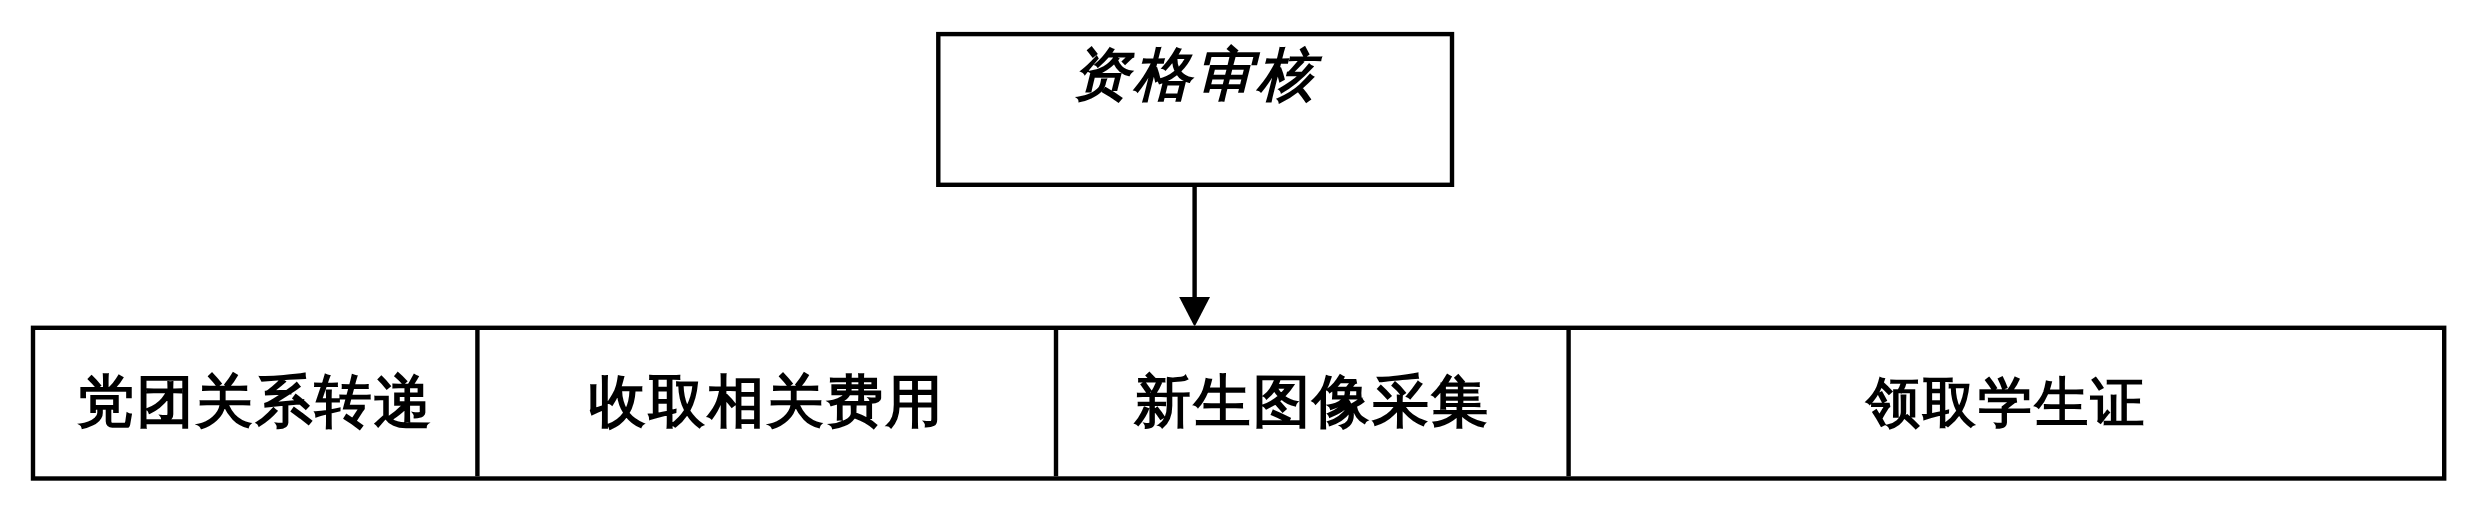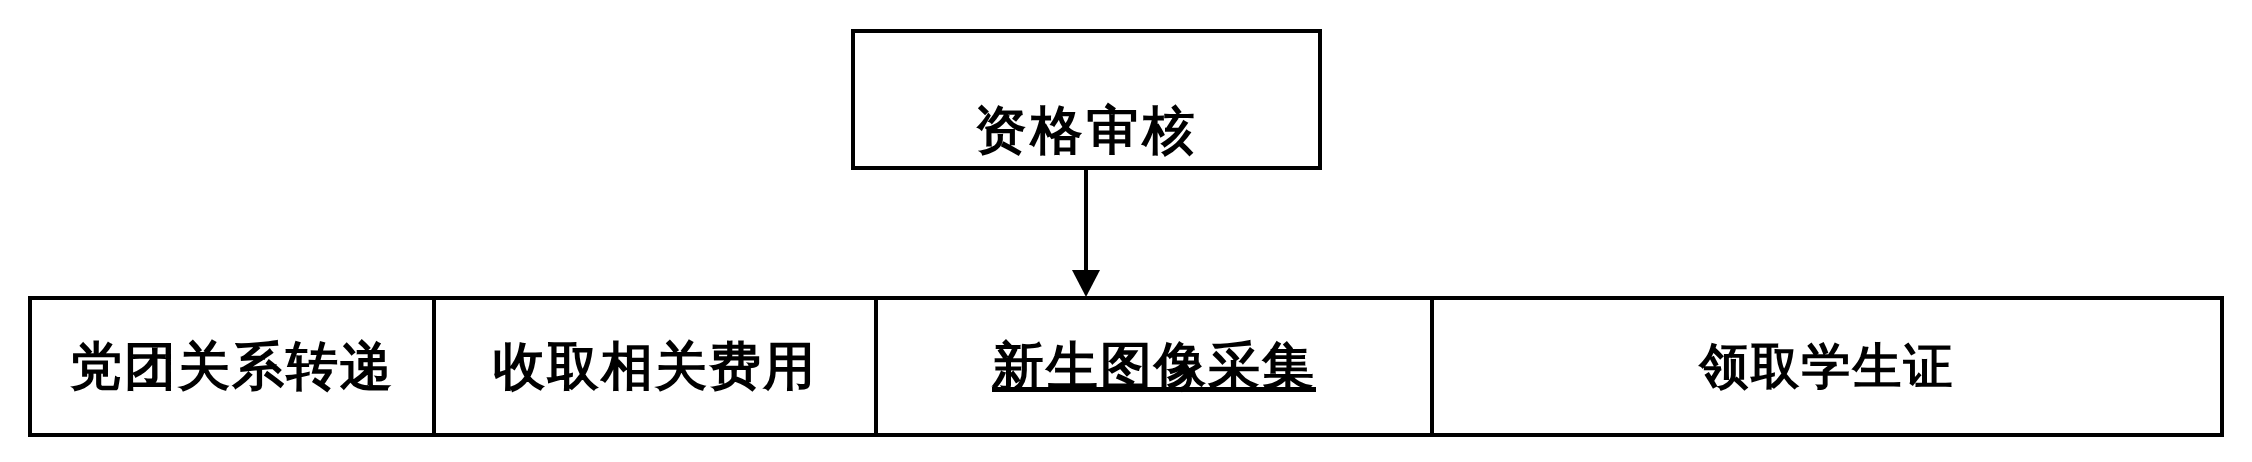--- a/index.html
+++ b/index.html
@@ -21,22 +21,23 @@
   .top-box {
     position: absolute;
     box-sizing: border-box;
     left: 851px;
     top: 29px;
     width: 471px;
     height: 141px;
     border: 4px solid var(--line, #000000);
     background: #ffffff;
     display: flex;
-    align-items: flex-end;
+    align-items: flex-start;
     justify-content: center;
+    font-style: italic;
   }
   .top-box .label {
     font-size: 52px;
     font-weight: 700;
     letter-spacing: 4px;
     white-space: nowrap;
   }
 
   
   .arrow-shaft {
@@ -80,22 +81,22 @@
     font-size: 52px;
     font-weight: 700;
     line-height: 1.12;
     letter-spacing: 2px;
     white-space: nowrap;
     overflow: hidden;
   }
   .cell:last-child { border-right: none; flex: 1; }
   .cell.c1 { width: 404px; }
   .cell.c2 { width: 403px; }
-  .cell.c3 { width: 442px; }
-  .cell.c4 { width: 556px; text-decoration: underline; }
+  .cell.c3 { width: 526px; }
+  .cell.c4 { width: 466px; }
   .cell.c5 { font-size: 49px; line-height: 1.18; }
 </style>
 </head>
 <body>
 
 <div class="stage" style="--line: #000000; --text: #000000; --bg: #ffffff;">
 
   <div class="top-box">
     <span class="label">资格审核</span>
   </div>

